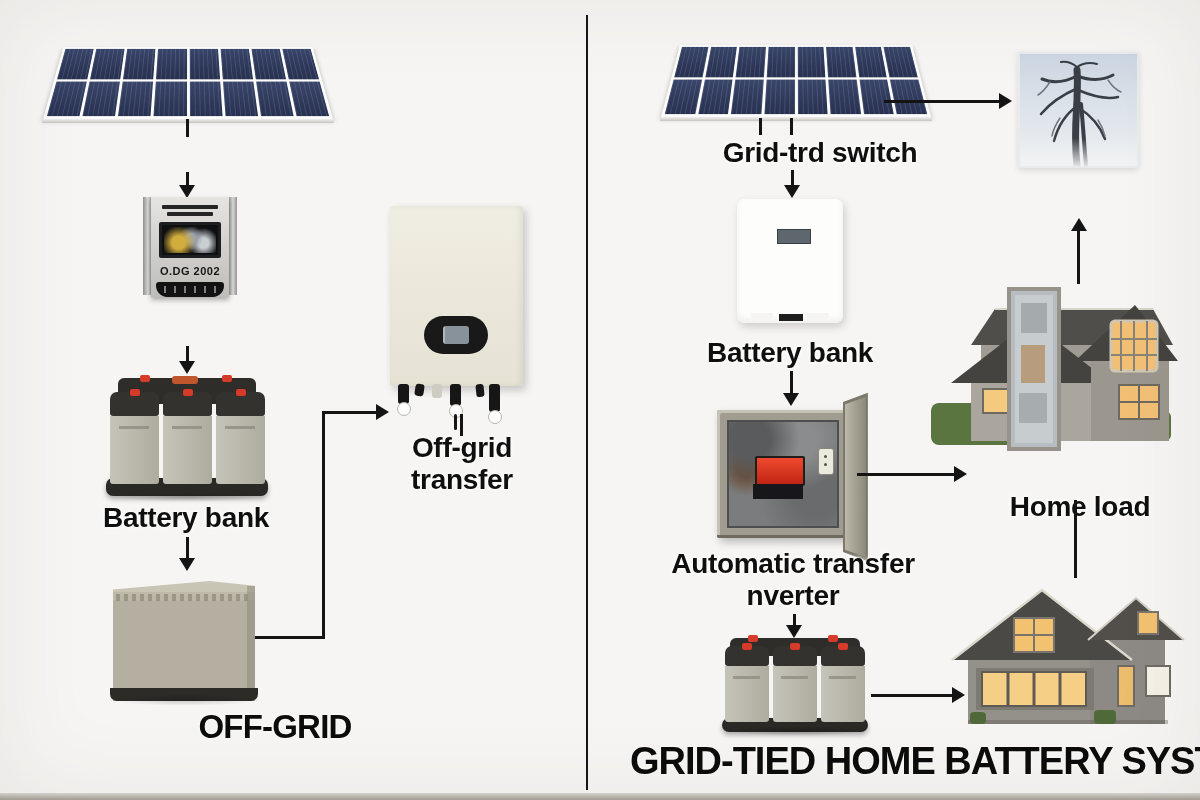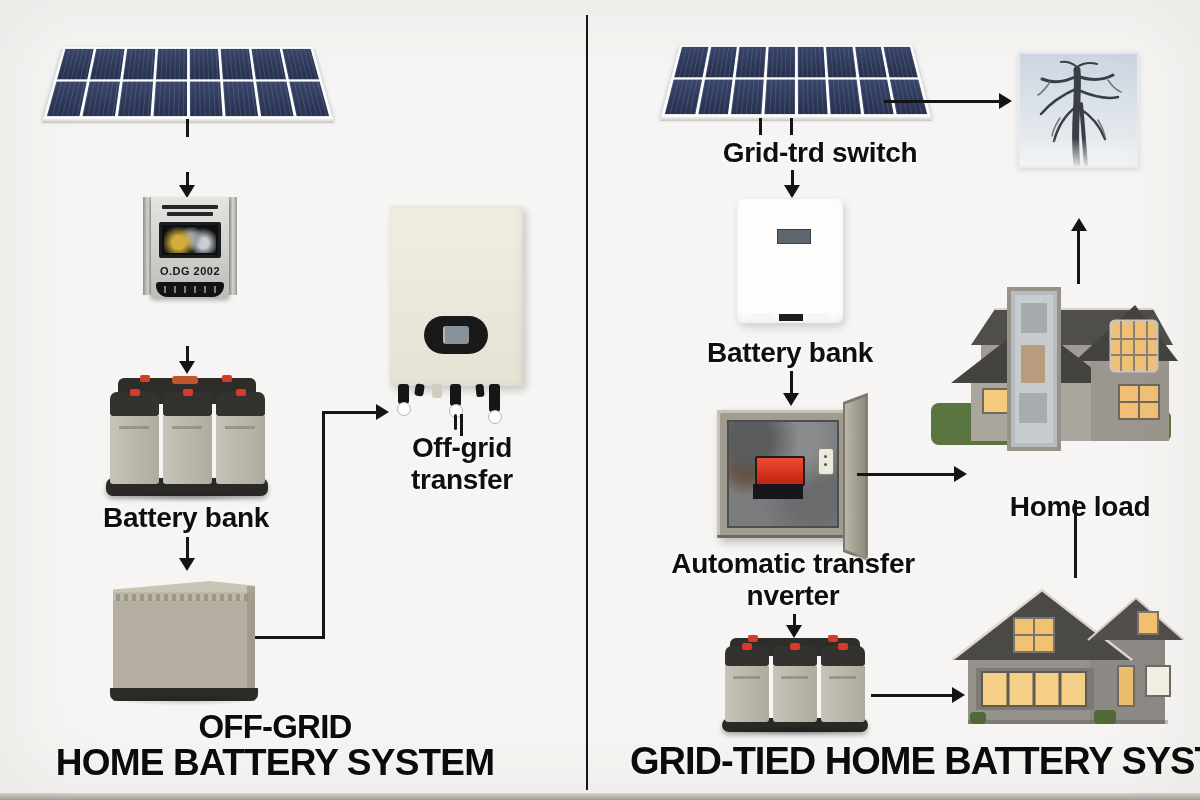--- a/index.html
+++ b/index.html
@@ -213,21 +213,20 @@
     <div class="strap" style="left:64px;top:208px;width:3px;height:16px;"></div>
     <div class="strap" style="left:86px;top:178px;width:8px;height:13px;transform:rotate(-6deg);"></div>
     <div class="strap" style="left:99px;top:178px;width:11px;height:28px;"></div>
     <div class="tip" style="left:98px;top:204px;"></div>
   </div>
   <div class="line" style="left:460px;top:414px;width:3px;height:22px;"></div>
   <div class="lbl" style="left:362px;top:432px;width:200px;">Off-grid</div>
   <div class="lbl" style="left:362px;top:464px;width:200px;">transfer</div>
 
   <div class="ttl" style="left:75px;top:708px;width:400px;font-size:33px;">OFF-GRID</div>
-  <div class="ttl" style="left:55px;top:742px;width:440px;font-size:37px;">HOME BATTERY SYSTEM</div>
 
   <div class="solar" style="left:660px;top:18px;width:272px;height:100px;">
     <div class="tilt">
       <div class="pgrid">
           <div class="cell"></div>
           <div class="cell"></div>
           <div class="cell"></div>
           <div class="cell"></div>
           <div class="cell"></div>
           <div class="cell"></div>

